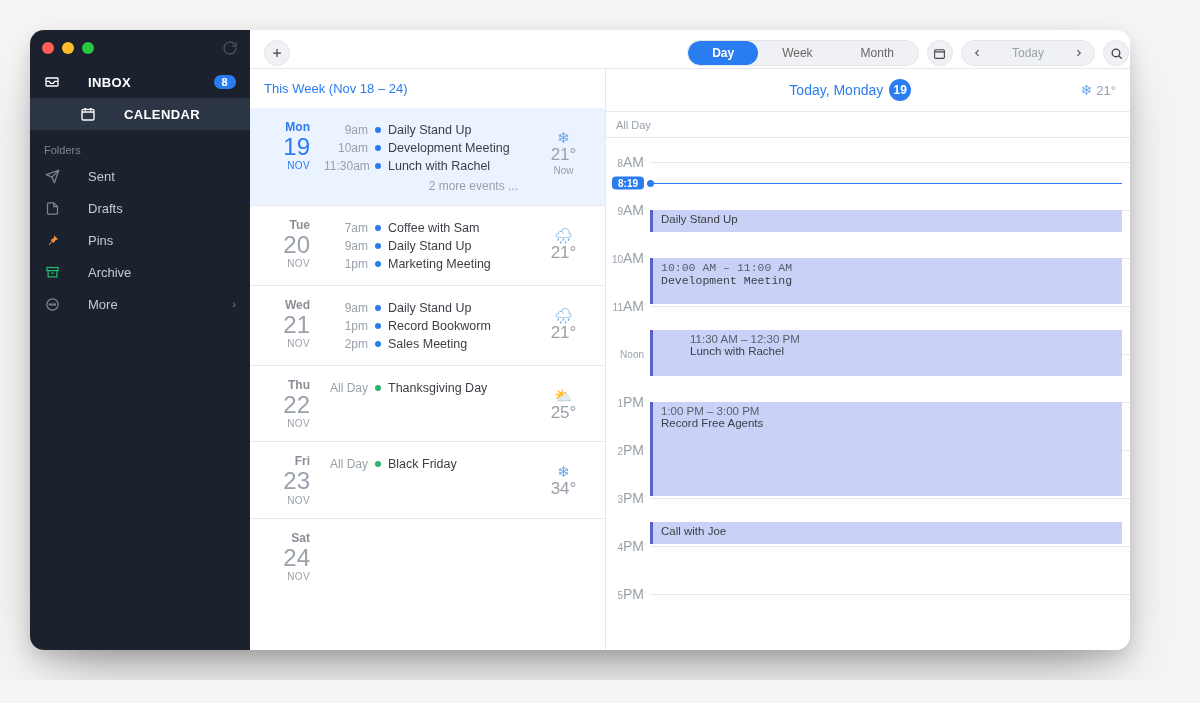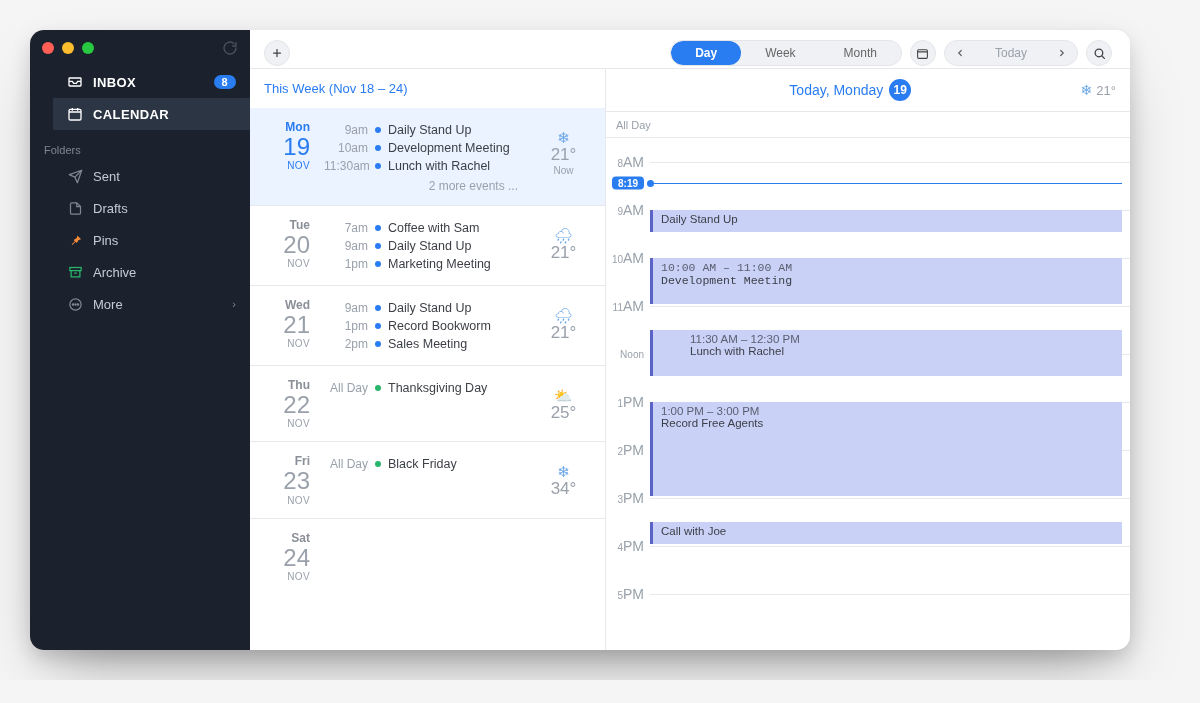--- a/index.html
+++ b/index.html
@@ -60,33 +60,32 @@
   .traffic-light {
     width: 12px; height: 12px; border-radius: 50%; margin-right: 8px;
   }
   .traffic-row .spacer { flex: 1; }
   .sync-icon { color: #4a5360; }
 
   .nav-item {
     display: flex;
     align-items: center;
     padding: 8px 14px;
-    gap: 10px;
+    gap: 28px;
     color: var(--sidebar-fg);
     cursor: default;
-    margin-left: 23px;
   }
   .nav-item .sb-icon {
     width: 16px; height: 16px; display: flex; align-items: center; justify-content: center;
     color: var(--sidebar-dim);
     flex-shrink: 0;
   }
   .nav-item.bright .sb-icon { color: #fff; }
   .nav-item.bright span { color: #fff; font-weight: 600; letter-spacing: 0.03em; }
-  .nav-item.active { background: var(--sidebar-active); }
+  .nav-item.active { background: var(--sidebar-active); justify-content: center; }
   .nav-item.active span { color: #fff; font-weight: 600; letter-spacing: 0.03em; }
   .nav-item.active .sb-icon { color: #fff; }
 
   .badge-count {
     margin-left: auto;
     background: var(--blue);
     color: #fff;
     border-radius: 10px;
     font-size: 11px;
     font-weight: 600;
@@ -108,21 +107,21 @@
     flex: 1;
     display: flex;
     flex-direction: column;
     min-width: 0;
   }
 
   
   .toolbar {
     display: flex;
     align-items: center;
-    padding: 10px 18px 2px 14px;
+    padding: 10px 1px 2px 14px;
     gap: 8px;
   }
   .btn-circle {
     width: 26px; height: 26px; border-radius: 50%;
     background: var(--chip-bg);
     display: flex; align-items: center; justify-content: center;
     color: #444;
     border: 1px solid var(--chip-border);
     cursor: default;
   }

